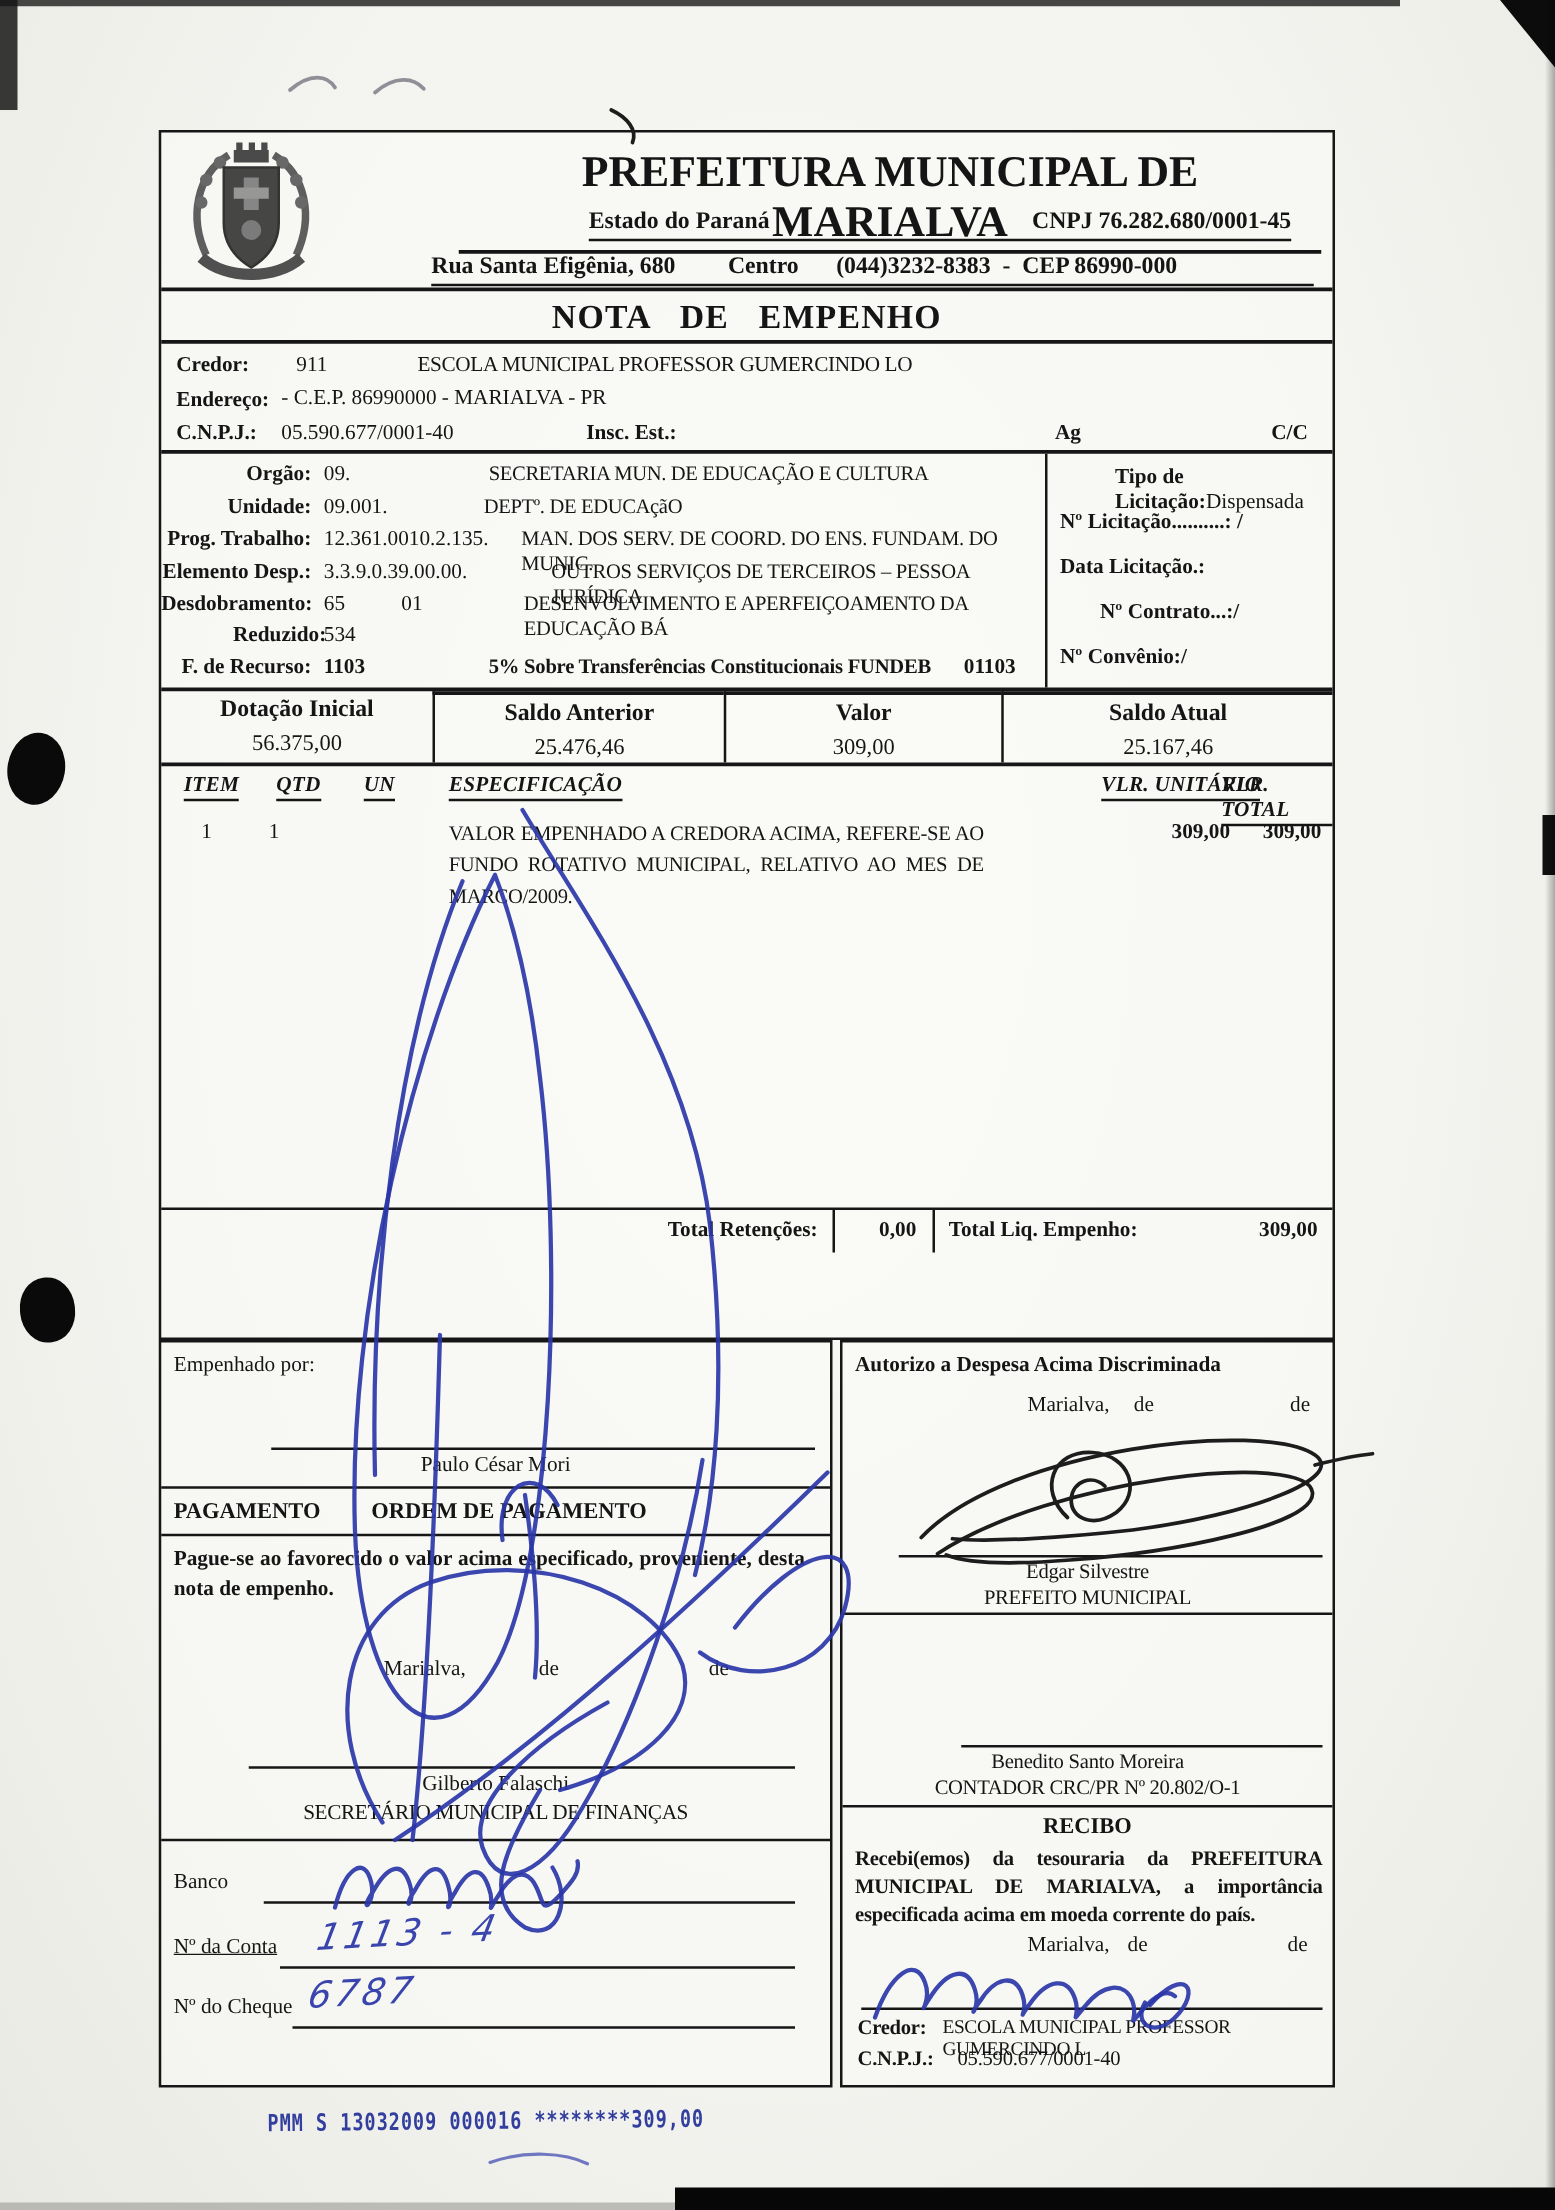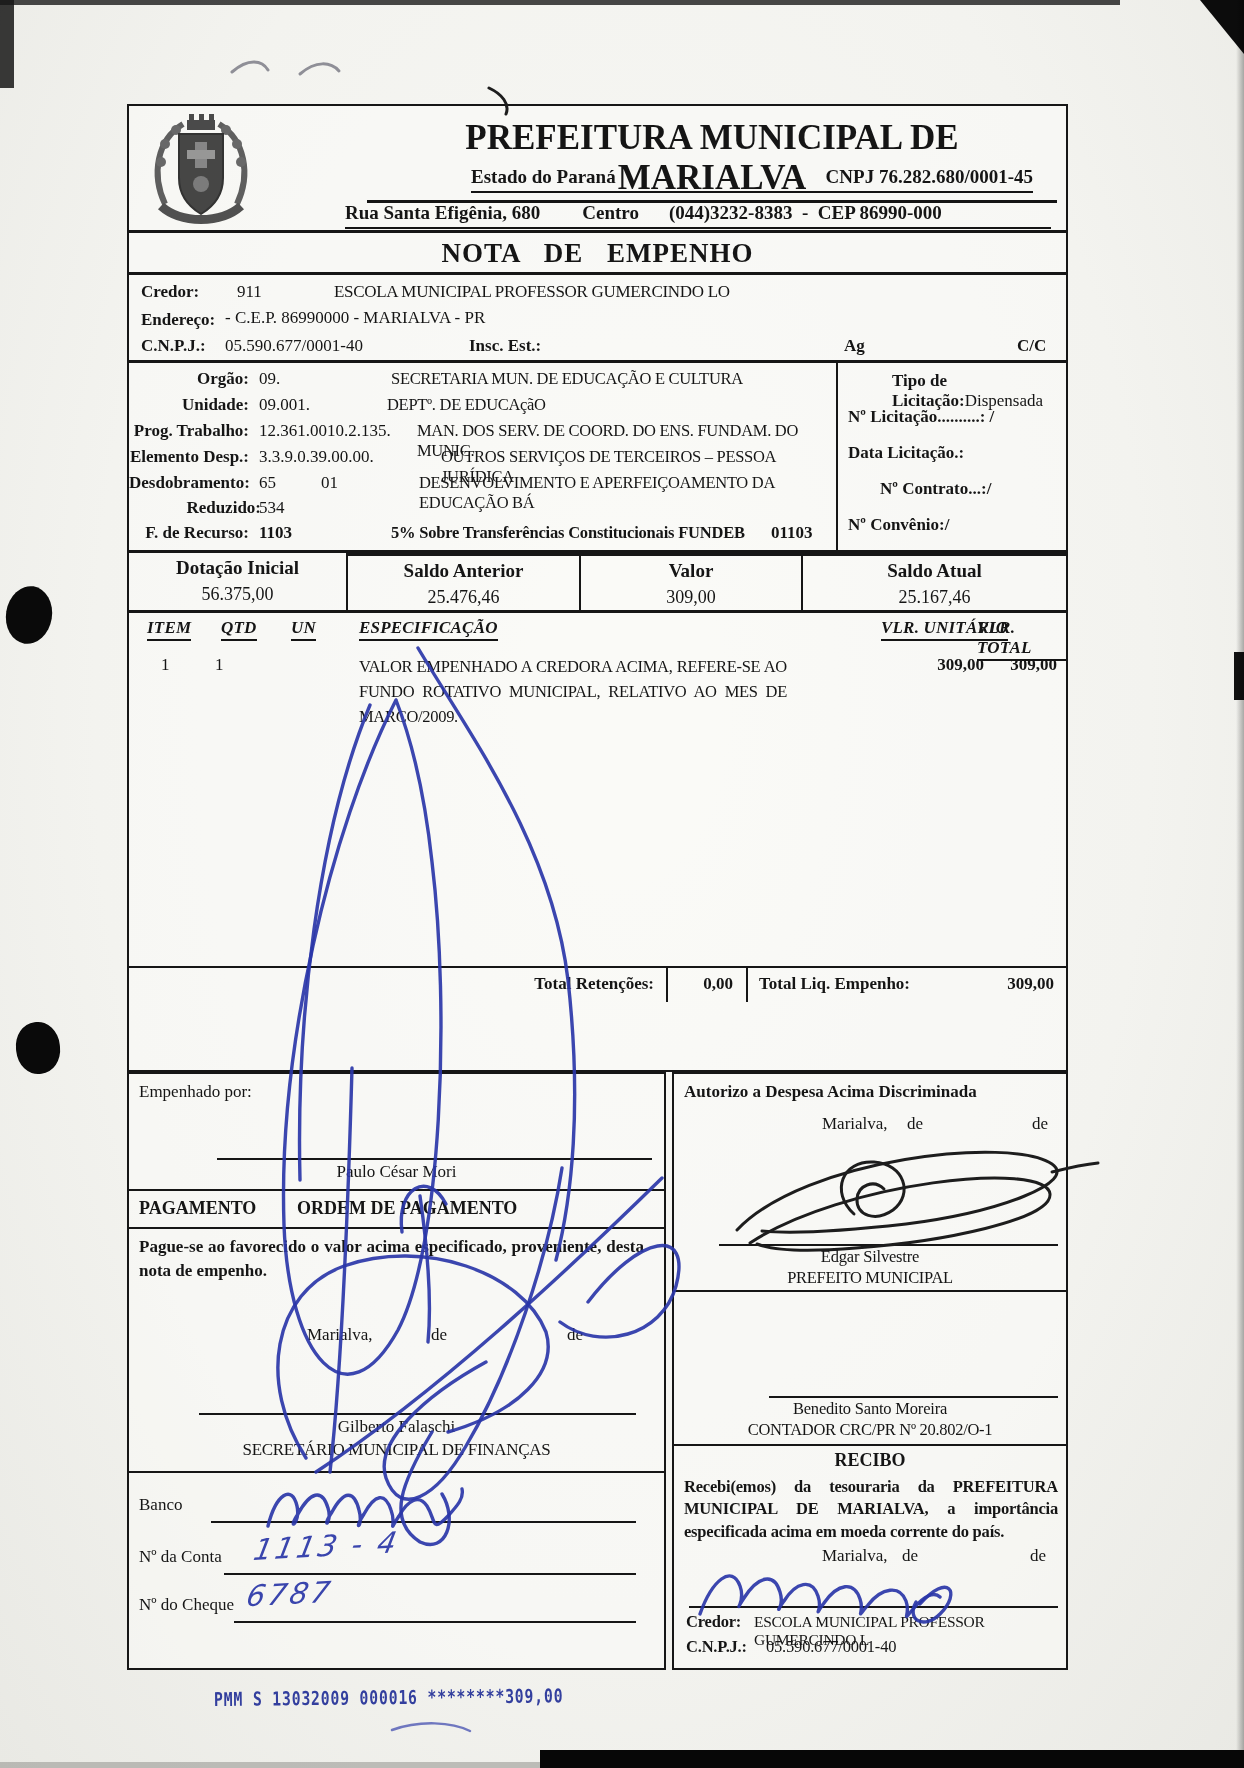--- a/index.html
+++ b/index.html
@@ -202,21 +202,21 @@
       <span class="abs t17" style="left:178px;top:96px;">Marialva,</span>
       <span class="abs t17" style="left:302px;top:96px;">de</span>
       <span class="abs t17" style="left:438px;top:96px;">de</span>
       <div class="sigline" style="left:70px;right:28px;top:184px;"></div>
       <span class="abs t17" style="left:0;right:0;top:188px;text-align:center;">Gilberto Falaschi</span>
       <span class="abs t17 caps" style="left:0;right:0;top:211px;text-align:center;">SECRETÁRIO MUNICIPAL DE FINANÇAS</span>
     </div>
     <div class="sec thin" style="height:188px;">
       <span class="abs t17" style="left:10px;top:22px;">Banco</span>
       <div class="sigline" style="left:82px;width:425px;top:48px;"></div>
-      <span class="abs t17" style="left:10px;top:74px;">Nº da Conta</span>
+      <span class="abs t17" style="left:10px;top:74px;text-decoration:underline;">Nº da Conta</span>
       <div class="sigline" style="left:95px;width:412px;top:100px;"></div>
       <span class="abs handwrite" style="left:125px;top:56px;">1113 - 4</span>
       <span class="abs t17" style="left:10px;top:122px;">Nº do Cheque</span>
       <div class="sigline" style="left:105px;width:402px;top:148px;"></div>
       <span class="abs handwrite" style="left:118px;top:104px;">6787</span>
     </div>
   </div>
 
   <div class="box" style="left:672px;top:1072px;width:396px;height:598px;">
     <div class="sec thin" style="height:216px;">

